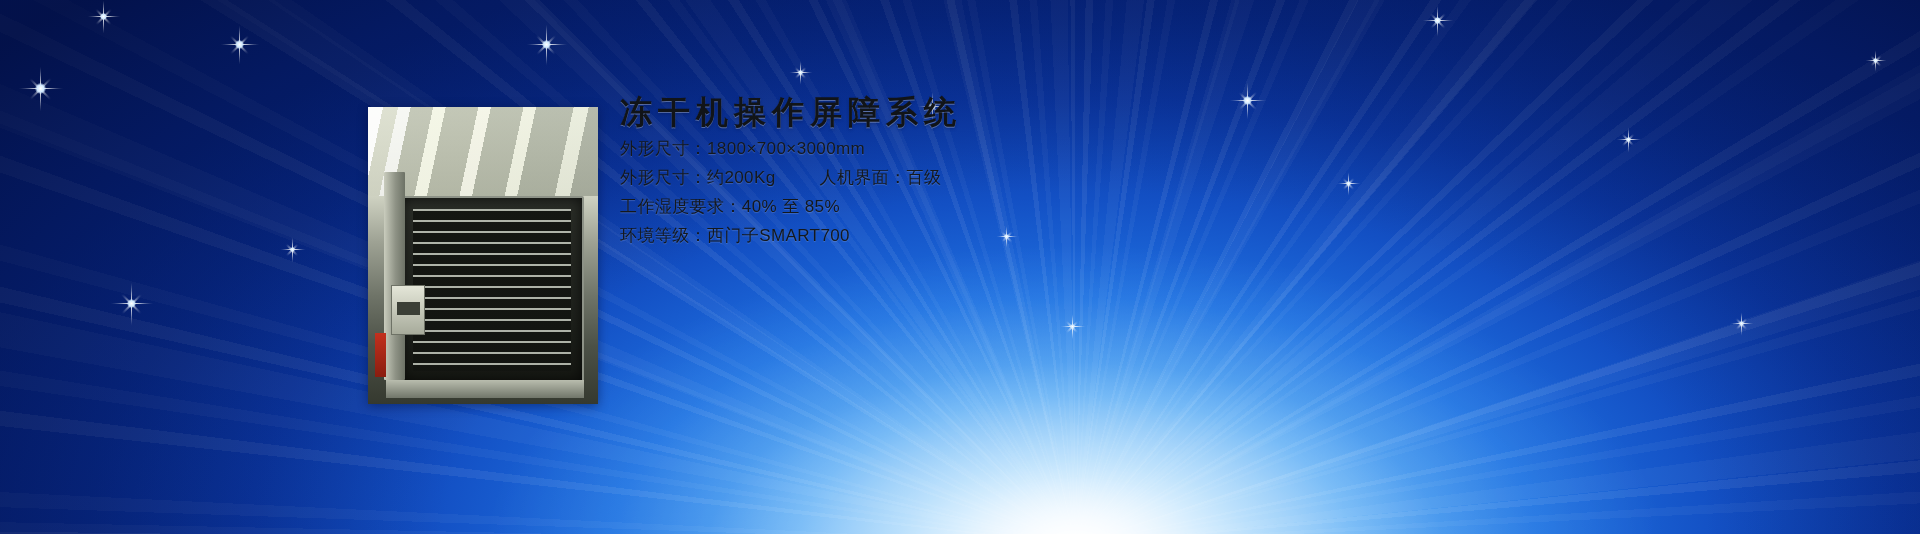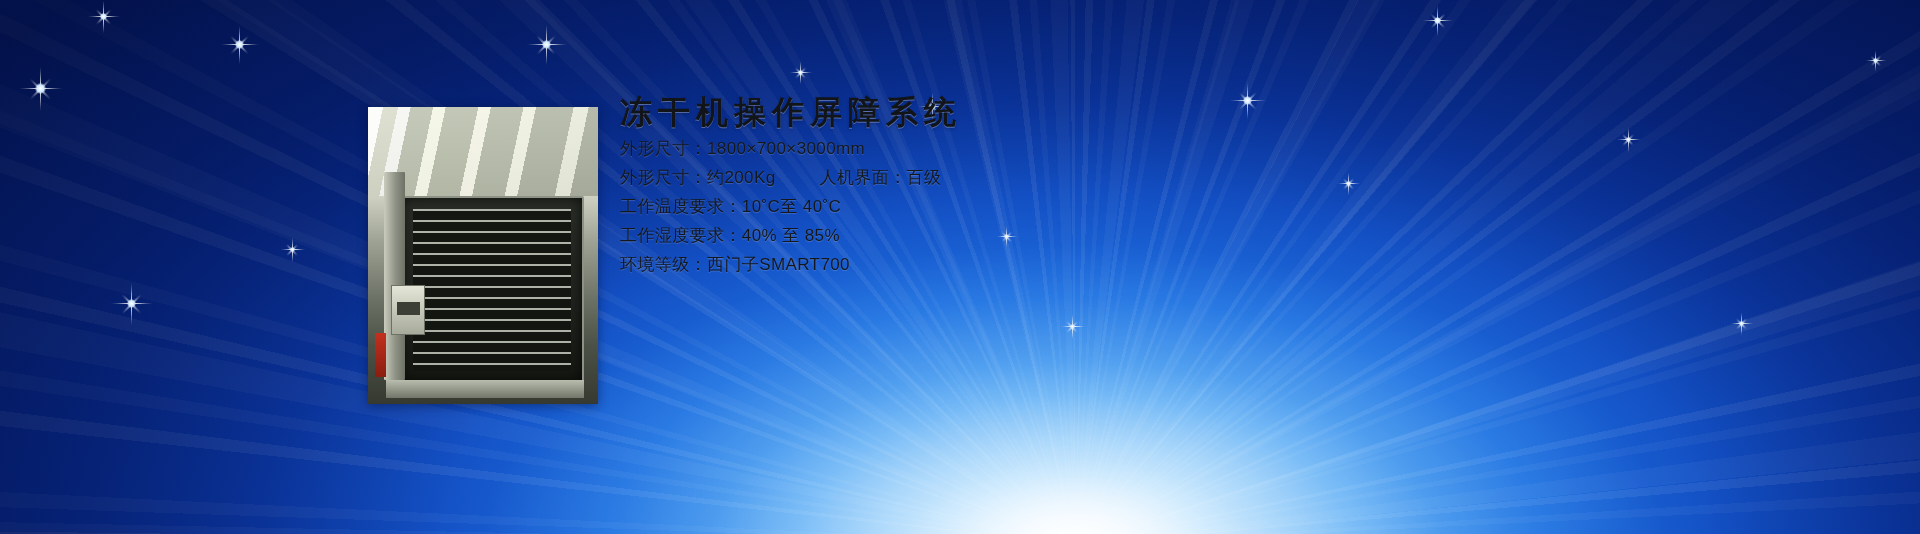--- a/index.html
+++ b/index.html
@@ -271,19 +271,18 @@
     <div class="panel"></div>
     <div class="base"></div>
     <div class="redbar"></div>
   </div>
 
   <div class="content">
     <h1 class="title">冻干机操作屏障系统</h1>
     <div id="spec-list">
         <p class="spec"><span>外形尺寸：</span><span>1800×700×3000mm</span></p>
         <p class="spec"><span>外形尺寸：</span><span>约200Kg</span><span class="gap"></span><span>人机界面：</span><span>百级</span></p>
-        <p class="spec"><span>工作温度要求：</span><span>10˚C至 40˚C</span></p>
         <p class="spec"><span>工作湿度要求：</span><span>40% 至 85%</span></p>
         <p class="spec spec-tight"><span>环境等级：</span><span>西门子SMART700</span></p>
       </div>
   </div>
 
 </div>
 
 </body></html>

